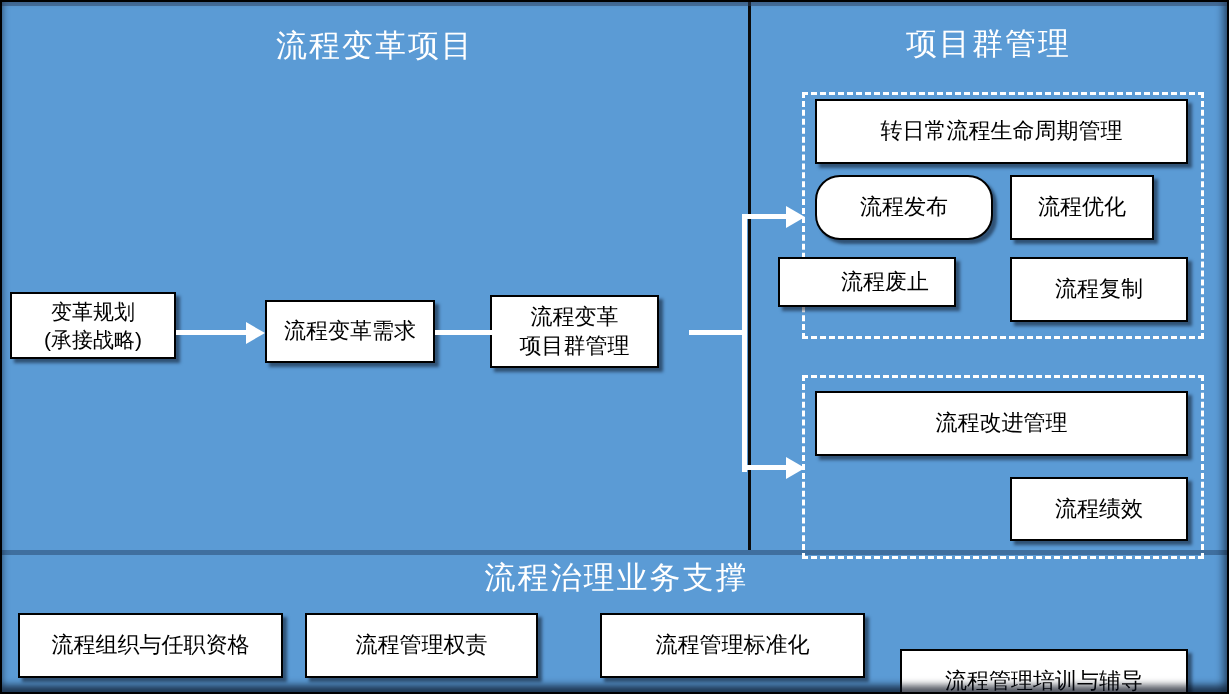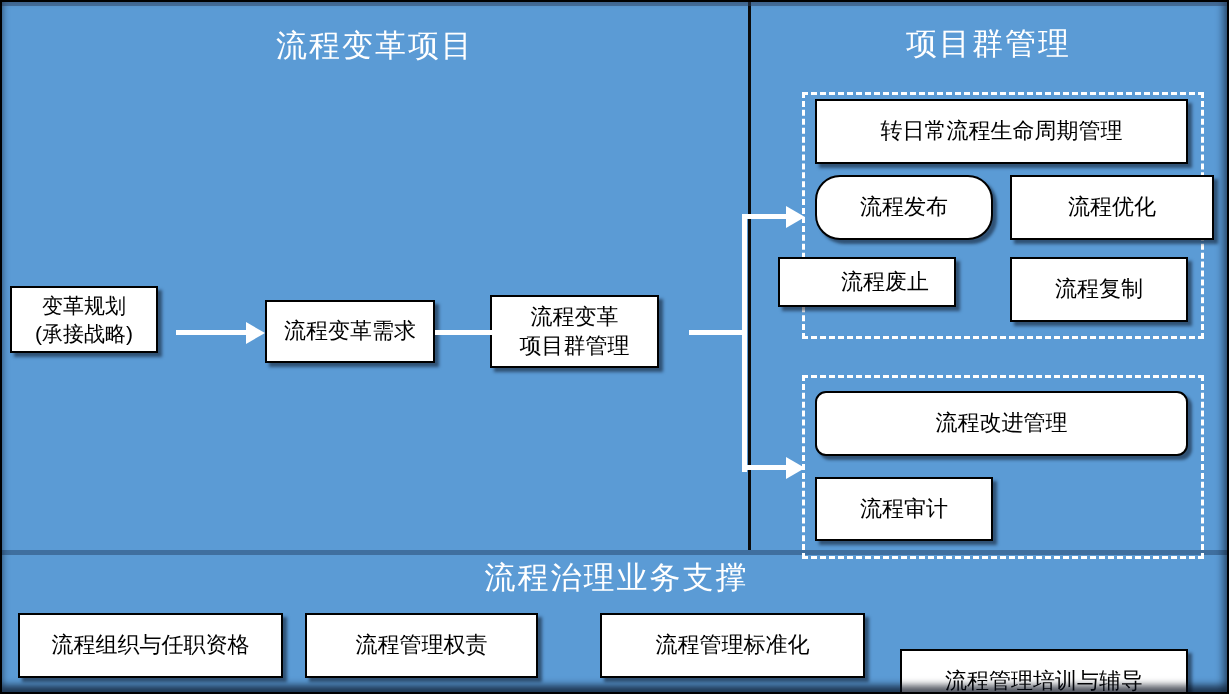--- a/index.html
+++ b/index.html
@@ -40,47 +40,47 @@
 
 <div class="stage">
 
   <div class="vdivider"></div>
   <div class="hdivider"></div>
 
   <div class="title" style="left:0;top:27px;width:746px;">流程变革项目</div>
   <div class="title" style="left:746px;top:25px;width:481px;">项目群管理</div>
   <div class="title" style="left:0;top:559px;width:1229px;">流程治理业务支撑</div>
 
-  <div class="box" style="left:8px;top:284px;width:148px;height:67px;font-size:21px;">变革规划
+  <div class="box" style="left:8px;top:290px;width:166px;height:67px;font-size:21px;">变革规划
 (承接战略)</div>
   <div class="box" style="left:263px;top:298px;width:170px;height:63px;">流程变革需求</div>
   <div class="box" style="left:488px;top:293px;width:169px;height:73px;">流程变革
 项目群管理</div>
 
   <div class="aline" style="left:174px;top:328px;width:72px;height:5px;"></div>
   <div class="ahead" style="left:244px;top:320px;"></div>
   <div class="aline" style="left:433px;top:328px;width:68px;height:5px;"></div>
   <div class="ahead" style="left:499px;top:320px;"></div>
 
   <div class="aline" style="left:687px;top:328px;width:56px;height:5px;"></div>
   <div class="aline" style="left:740px;top:212px;width:5px;height:258px;"></div>
   <div class="aline" style="left:740px;top:212px;width:46px;height:5px;"></div>
   <div class="ahead" style="left:784px;top:204px;"></div>
   <div class="aline" style="left:740px;top:463px;width:46px;height:5px;"></div>
   <div class="ahead" style="left:784px;top:455px;"></div>
 
   <div class="dgroup" style="left:800px;top:90px;width:402px;height:247px;"></div>
   <div class="box" style="left:813px;top:97px;width:373px;height:65px;">转日常流程生命周期管理</div>
   <div class="box" style="left:813px;top:173px;width:178px;height:65px;border-radius:25px;">流程发布</div>
-  <div class="box" style="left:1008px;top:173px;width:204px;height:65px;">流程优化</div>
+  <div class="box" style="left:1008px;top:173px;width:144px;height:65px;">流程优化</div>
   <div class="box" style="left:776px;top:255px;width:178px;height:50px;padding-left:36px;">流程废止</div>
   <div class="box" style="left:1008px;top:255px;width:178px;height:65px;">流程复制</div>
 
   <div class="dgroup" style="left:800px;top:373px;width:402px;height:184px;"></div>
-  <div class="box" style="left:813px;top:389px;width:373px;height:65px;border-radius:11px;">流程改进管理</div>
-  <div class="box" style="left:813px;top:475px;width:178px;height:64px;">流程审计</div>
+  <div class="box" style="left:813px;top:389px;width:373px;height:65px;">流程改进管理</div>
+  <div class="box" style="left:1008px;top:475px;width:178px;height:64px;">流程绩效</div>
 
   <div class="box" style="left:16px;top:611px;width:265px;height:65px;">流程组织与任职资格</div>
   <div class="box" style="left:303px;top:611px;width:233px;height:65px;">流程管理权责</div>
   <div class="box" style="left:598px;top:611px;width:265px;height:65px;">流程管理标准化</div>
   <div class="box" style="left:898px;top:611px;width:288px;height:65px;margin-top:36px;">流程管理培训与辅导</div>
 
 </div>
 
 </body></html>

